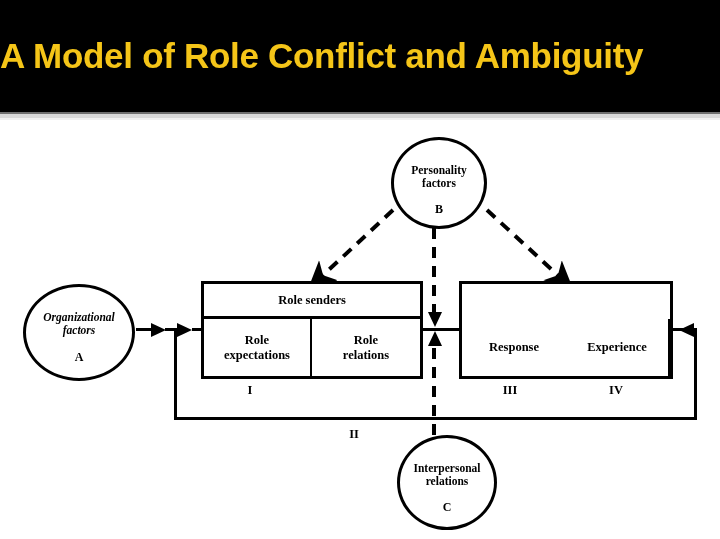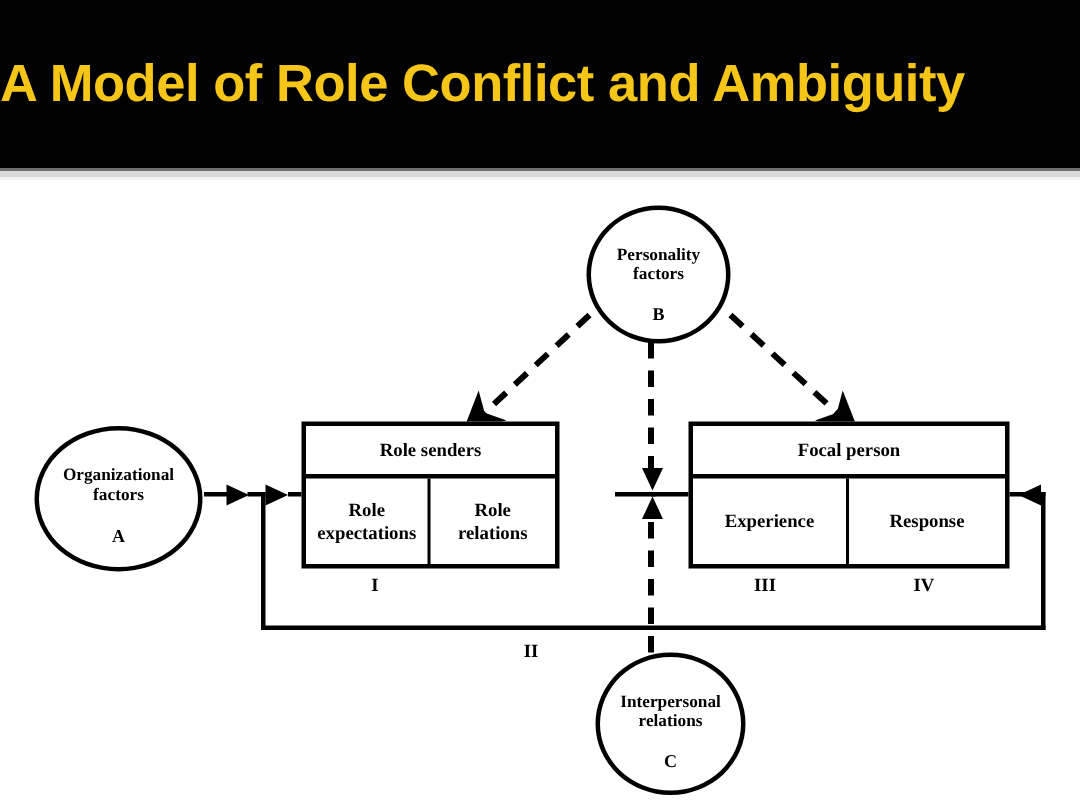--- a/index.html
+++ b/index.html
@@ -85,35 +85,35 @@
     font-weight: bold;
     font-size: 12px;
     color: #000;
   }
 
   #circle-b { left: 391px; top: 17px; width: 96px; height: 92px; text-align: center; }
   #circle-b .c-title { top: 24px; }
   #circle-b .c-letter { top: 62px; }
 
   #circle-a { left: 23px; top: 164px; width: 112px; height: 97px; }
-  #circle-a .c-title { top: 24px; }
+  #circle-a .c-title { top: 24px; font-style: italic; }
   #circle-a .c-letter { top: 63px; }
 
   #circle-c { left: 397px; top: 315px; width: 100px; height: 95px; }
   #circle-c .c-title { top: 24px; }
   #circle-c .c-letter { top: 62px; }
 
   
   .mainbox {
     position: absolute;
     border: 3px solid #000;
     background: #fff;
     box-sizing: border-box;
   }
-  #box-senders { left: 201px; top: 161px; width: 172px; height: 98px; }
+  #box-senders { left: 201px; top: 161px; width: 222px; height: 98px; }
   #box-focal   { left: 459px; top: 161px; width: 214px; height: 98px; }
 
   .box-header {
     position: absolute;
     left: 0; right: 0; top: 0;
     height: 35px;
     border-bottom: 3px solid #000;
     display: flex;
     align-items: center;
     justify-content: center;
@@ -299,32 +299,31 @@
       <div class="box-cell">
         <div>
           <div>Role</div>
           <div>relations</div>
         </div>
       </div>
     </div>
   </div>
 
   <div class="mainbox" id="box-focal">
-    <div class="box-header">Focal person</div>
     <div class="box-cells">
+      <div class="box-cell">
+        <div>
+          <div>Response</div>
+        </div>
+      </div>
       <div class="box-cell divider">
         <div>
           <div>Experience</div>
         </div>
       </div>
-      <div class="box-cell">
-        <div>
-          <div>Response</div>
-        </div>
-      </div>
     </div>
   </div>
 
   <div class="roman" id="roman-i">I</div>
   <div class="roman" id="roman-ii">II</div>
   <div class="roman" id="roman-iii">III</div>
   <div class="roman" id="roman-iv">IV</div>
 
 </div>
 

